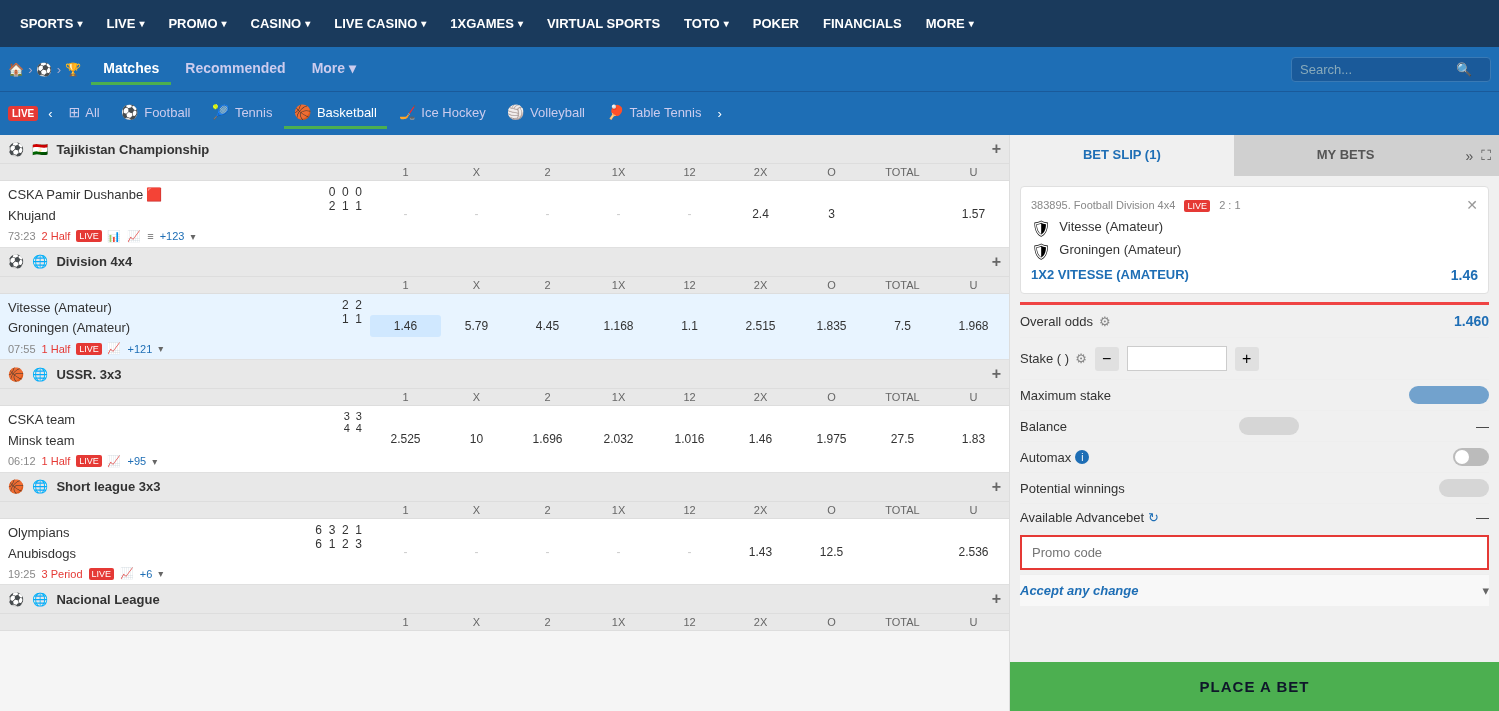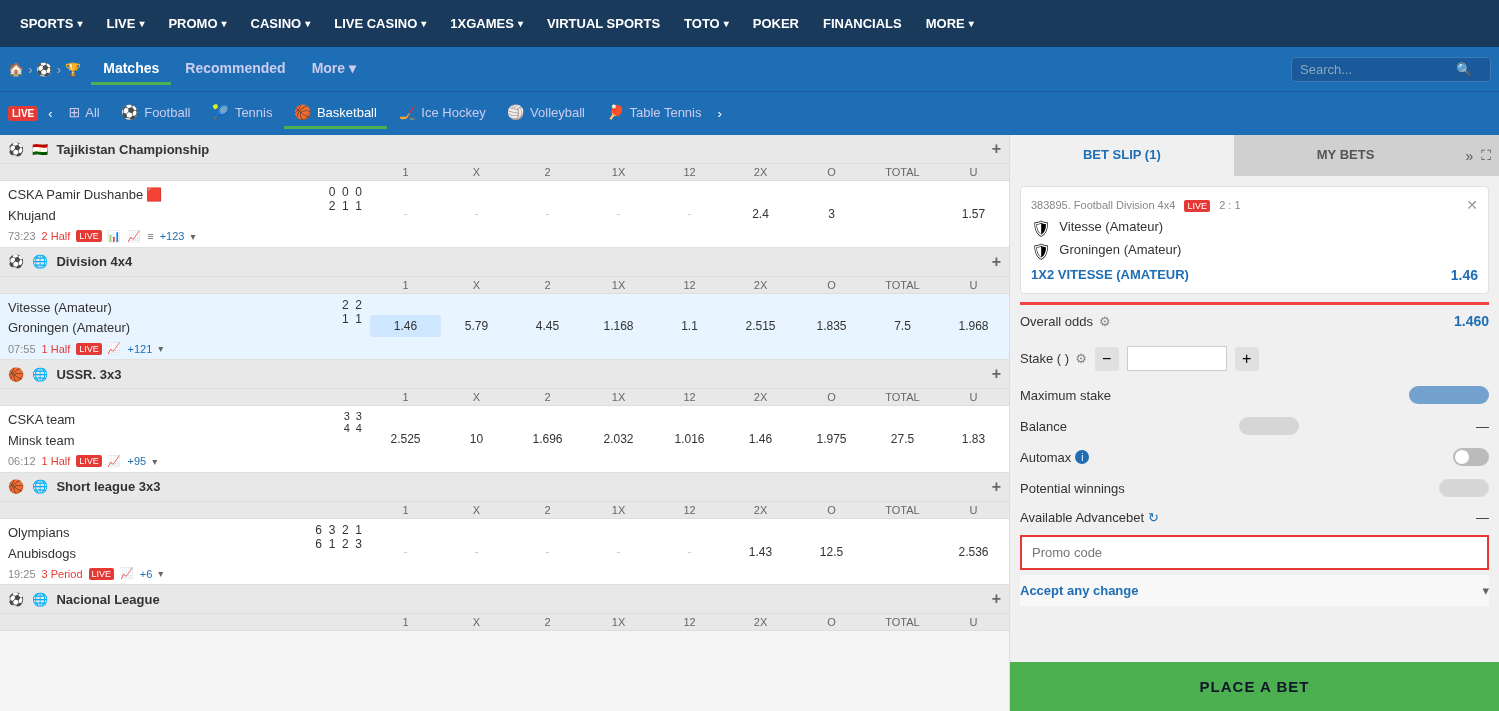--- a/index.html
+++ b/index.html
@@ -341,21 +341,21 @@
       border-top: 1px solid #eee;
     }
     .accept-change-row {
       display: flex;
       justify-content: space-between;
       align-items: center;
       padding: 8px 0;
       border-top: 1px solid #eee;
       background: #f8f8f8;
     }
-    .accept-label { color: #1e6eb5; font-size: 13px; font-weight: bold; cursor: pointer; }
+    .accept-label { color: #1e6eb5; font-size: 13px; font-weight: bold; cursor: pointer; font-style: italic; }
     .chevron-down { color: #666; }
 
     .place-bet-btn {
       background: #4caf50;
       color: #0f172a;
       border: none;
       width: 100%;
       padding: 16px;
       font-size: 15px;
       font-weight: bold;

